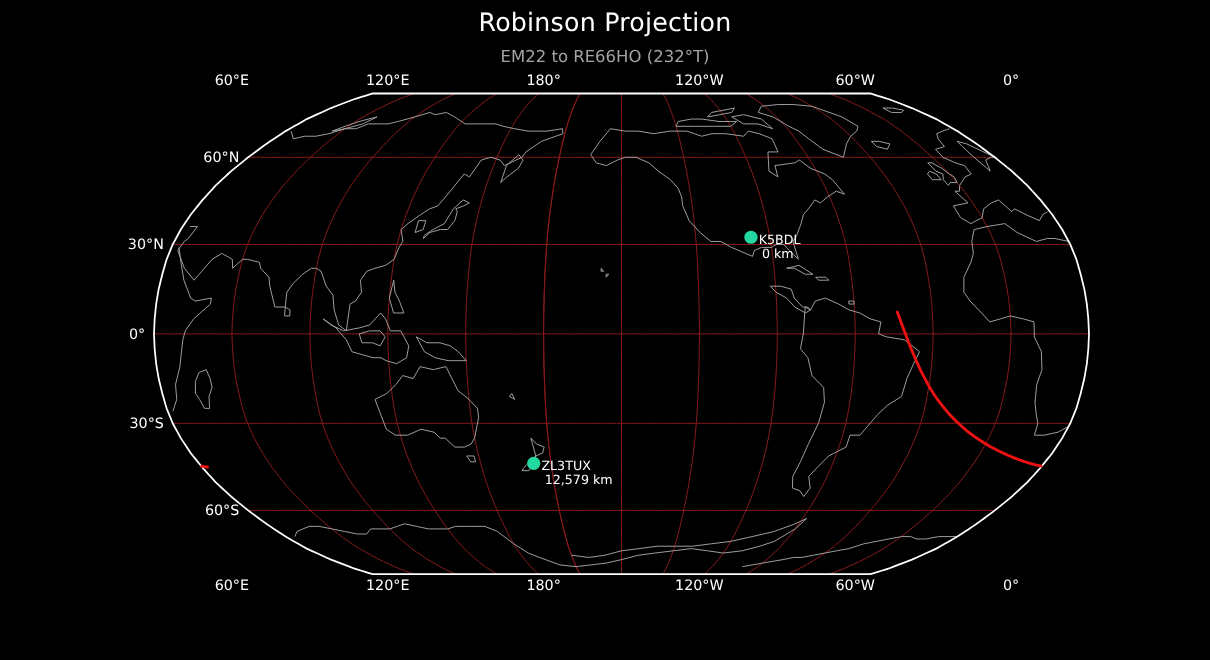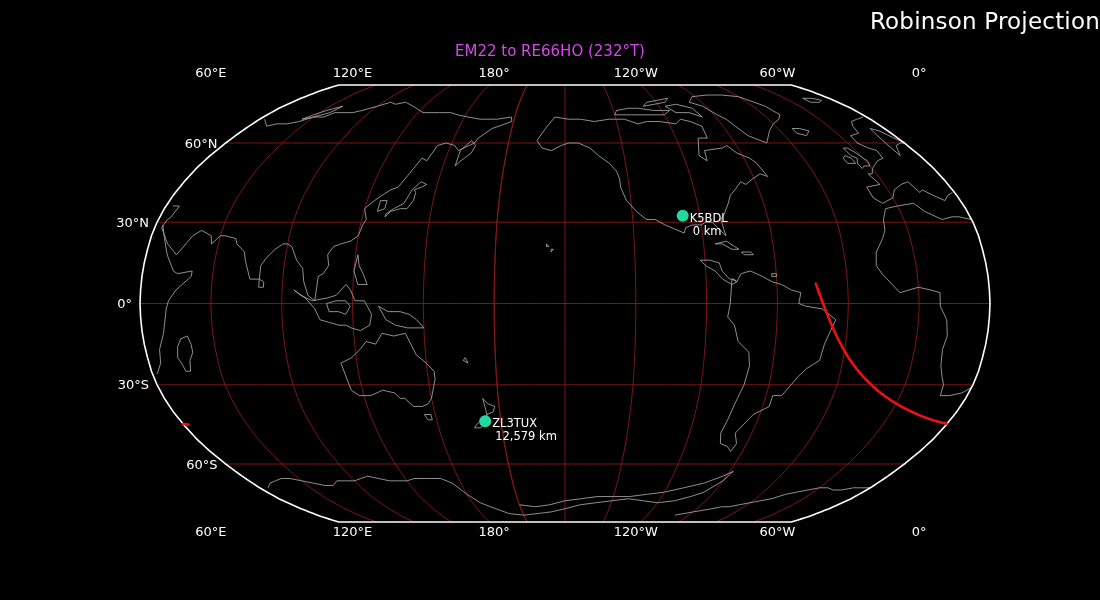--- a/index.html
+++ b/index.html
@@ -13,33 +13,33 @@
     height: 600px;
     background: #000000;
     overflow: hidden;
     font-family: "DejaVu Sans", sans-serif;
   }
   #map-title {
     position: absolute;
     left: 0;
     top: 8px;
     width: 1100px;
-    text-align: right;
+    text-align: center;
     color: #ffffff;
     font-size: 23px;
     letter-spacing: 0.2px;
     white-space: pre;
   }
   #map-subtitle {
     position: absolute;
     left: 0;
     top: 42px;
     width: 1100px;
     text-align: center;
-    color: #d946ef;
+    color: #a3a3a3;
     font-size: 15px;
     white-space: pre;
   }
   #map-svg {
     position: absolute;
     left: 0;
     top: 0;
   }
   .tick-label {
     fill: #ffffff;

